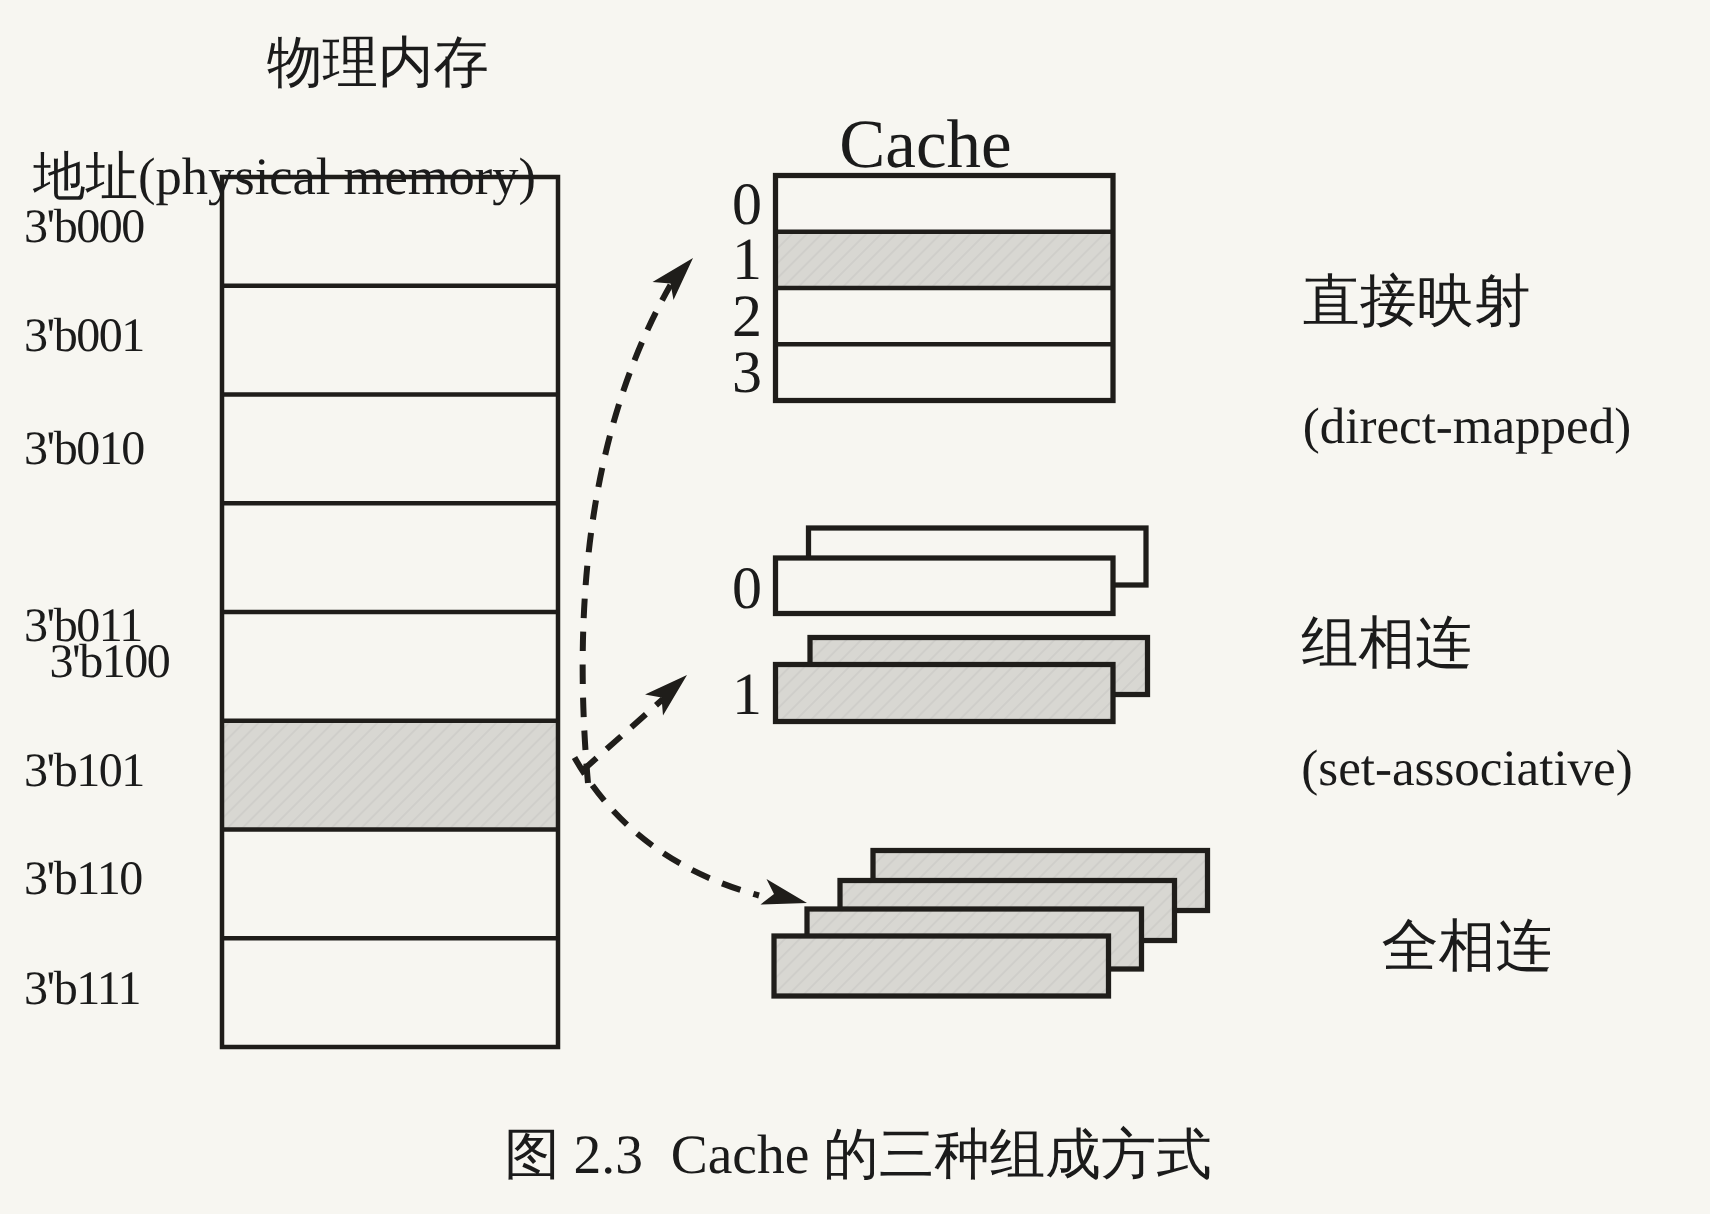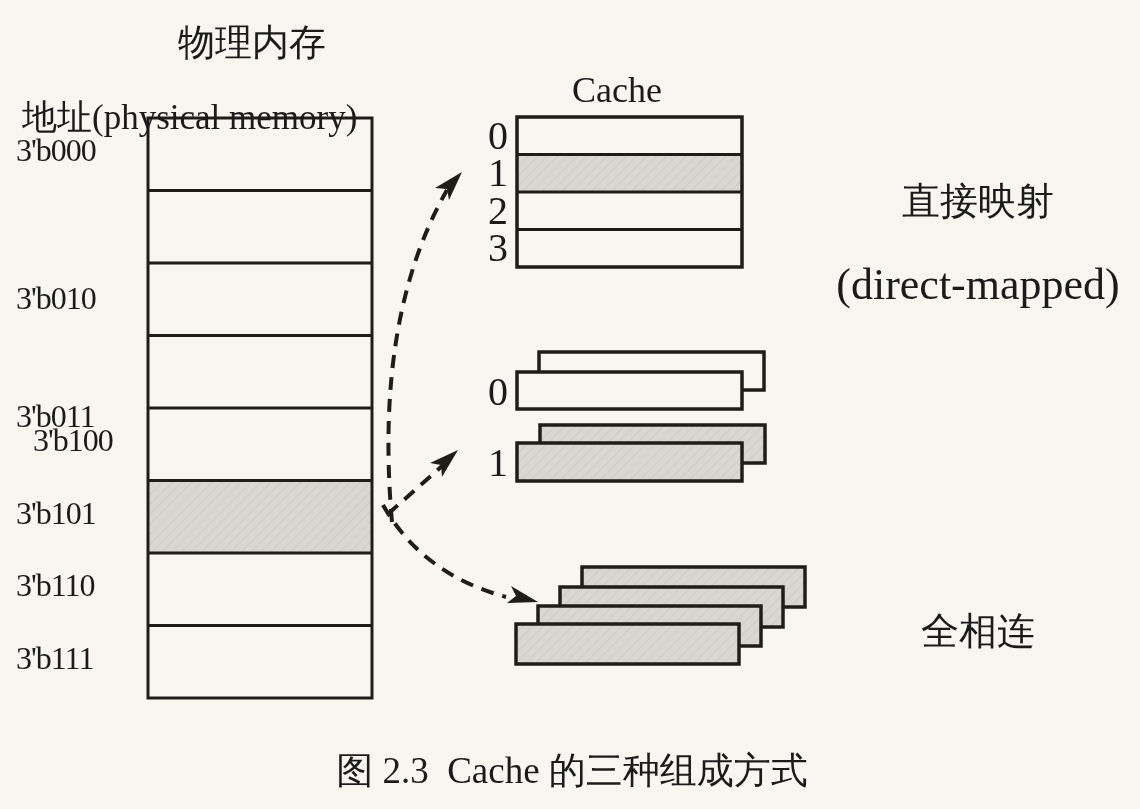--- a/index.html
+++ b/index.html
@@ -12,32 +12,32 @@
     color: #1b1b1b;
   }
   .figure { position: absolute; inset: 0; }
   svg.canvas { position: absolute; left: 0; top: 0; }
   .txt {
     position: absolute;
     white-space: pre;
     color: #1b1b1b;
     line-height: 1.15;
   }
-  .ctr { transform: translateX(-50%); text-align: center; }
+  .ctr { transform: translateX(-50%); text-align: left; }
   .hdr1 { font-size: 37px; }
   .hdr2 { font-size: 35px; margin-top: 37px; }
   .addr { font-size: 32px; letter-spacing: -1px; }
-  .cache-title { font-size: 36px; }
+  .cache-title { font-size: 46px; }
   .idx {
     font-size: 40px;
     width: 60px;
     text-align: right;
   }
   .side-label .zh { font-size: 38px; line-height: 48px; }
-  .side-label .en { font-size: 44px; line-height: 46px; }
+  .side-label .en { font-size: 34px; line-height: 46px; }
   .caption { font-size: 37px; }
 </style>
 </head>
 <body>
 
 <div class="figure">
 
   <svg class="canvas" width="1140" height="809" viewBox="0 0 1140 809">
     <defs>
       <pattern id="shade" width="7" height="7" patternUnits="userSpaceOnUse" patternTransform="rotate(45)">
@@ -89,20 +89,21 @@
 
       <path d="M 383 505 Q 422 574 506 597" fill="none" stroke="#1f1d1a" stroke-width="4" stroke-dasharray="13 9"></path>
       <polygon points="538,602 507,603 516,596 511,586" fill="#1f1d1a"></polygon>
     </g>
   </svg>
 
   <div class="txt hdr1 ctr" style="left:252px; top:22px;">物理内存</div>
   <div class="txt hdr2" style="left:22px; top:61px;">地址(physical memory)</div>
 
   <div class="txt addr" style="left:16px; top:132px;">3'b000</div>
+  <div class="txt addr" style="left:16px; top:205px;">3'b001</div>
   <div class="txt addr" style="left:16px; top:280px;">3'b010</div>
   <div class="txt addr" style="left:16px; top:350px;margin-top:48px;">3'b011</div>
   <div class="txt addr" style="left:16px; top:422px;margin-left:17px;">3'b100</div>
   <div class="txt addr" style="left:16px; top:495px;">3'b101</div>
   <div class="txt addr" style="left:16px; top:567px;">3'b110</div>
   <div class="txt addr" style="left:16px; top:640px;">3'b111</div>
 
   <div class="txt cache-title ctr" style="left:617px; top:70px;">Cache</div>
 
   <div class="txt idx" style="left:448px; top:113px;">0</div>
@@ -110,19 +111,23 @@
   <div class="txt idx" style="left:448px; top:188px;">2</div>
   <div class="txt idx" style="left:448px; top:225px;">3</div>
 
   <div class="txt idx" style="left:448px; top:369px;">0</div>
   <div class="txt idx" style="left:448px; top:440px;">1</div>
 
   <div class="txt side-label ctr" style="left:978px; top:140px;">
     <div class="zh">直接映射</div>
     <div class="en">(direct-mapped)</div>
   </div>
+  <div class="txt side-label ctr" style="left:978px; top:368px;">
+    <div class="zh">组相连</div>
+    <div class="en">(set-associative)</div>
+  </div>
   <div class="txt side-label ctr" style="left:978px; top:570px;">
     <div class="zh">全相连</div>
   </div>
 
   <div class="txt caption ctr" style="left:572px; top:750px;">图 2.3  Cache 的三种组成方式</div>
 
 </div>
 
 </body></html>

